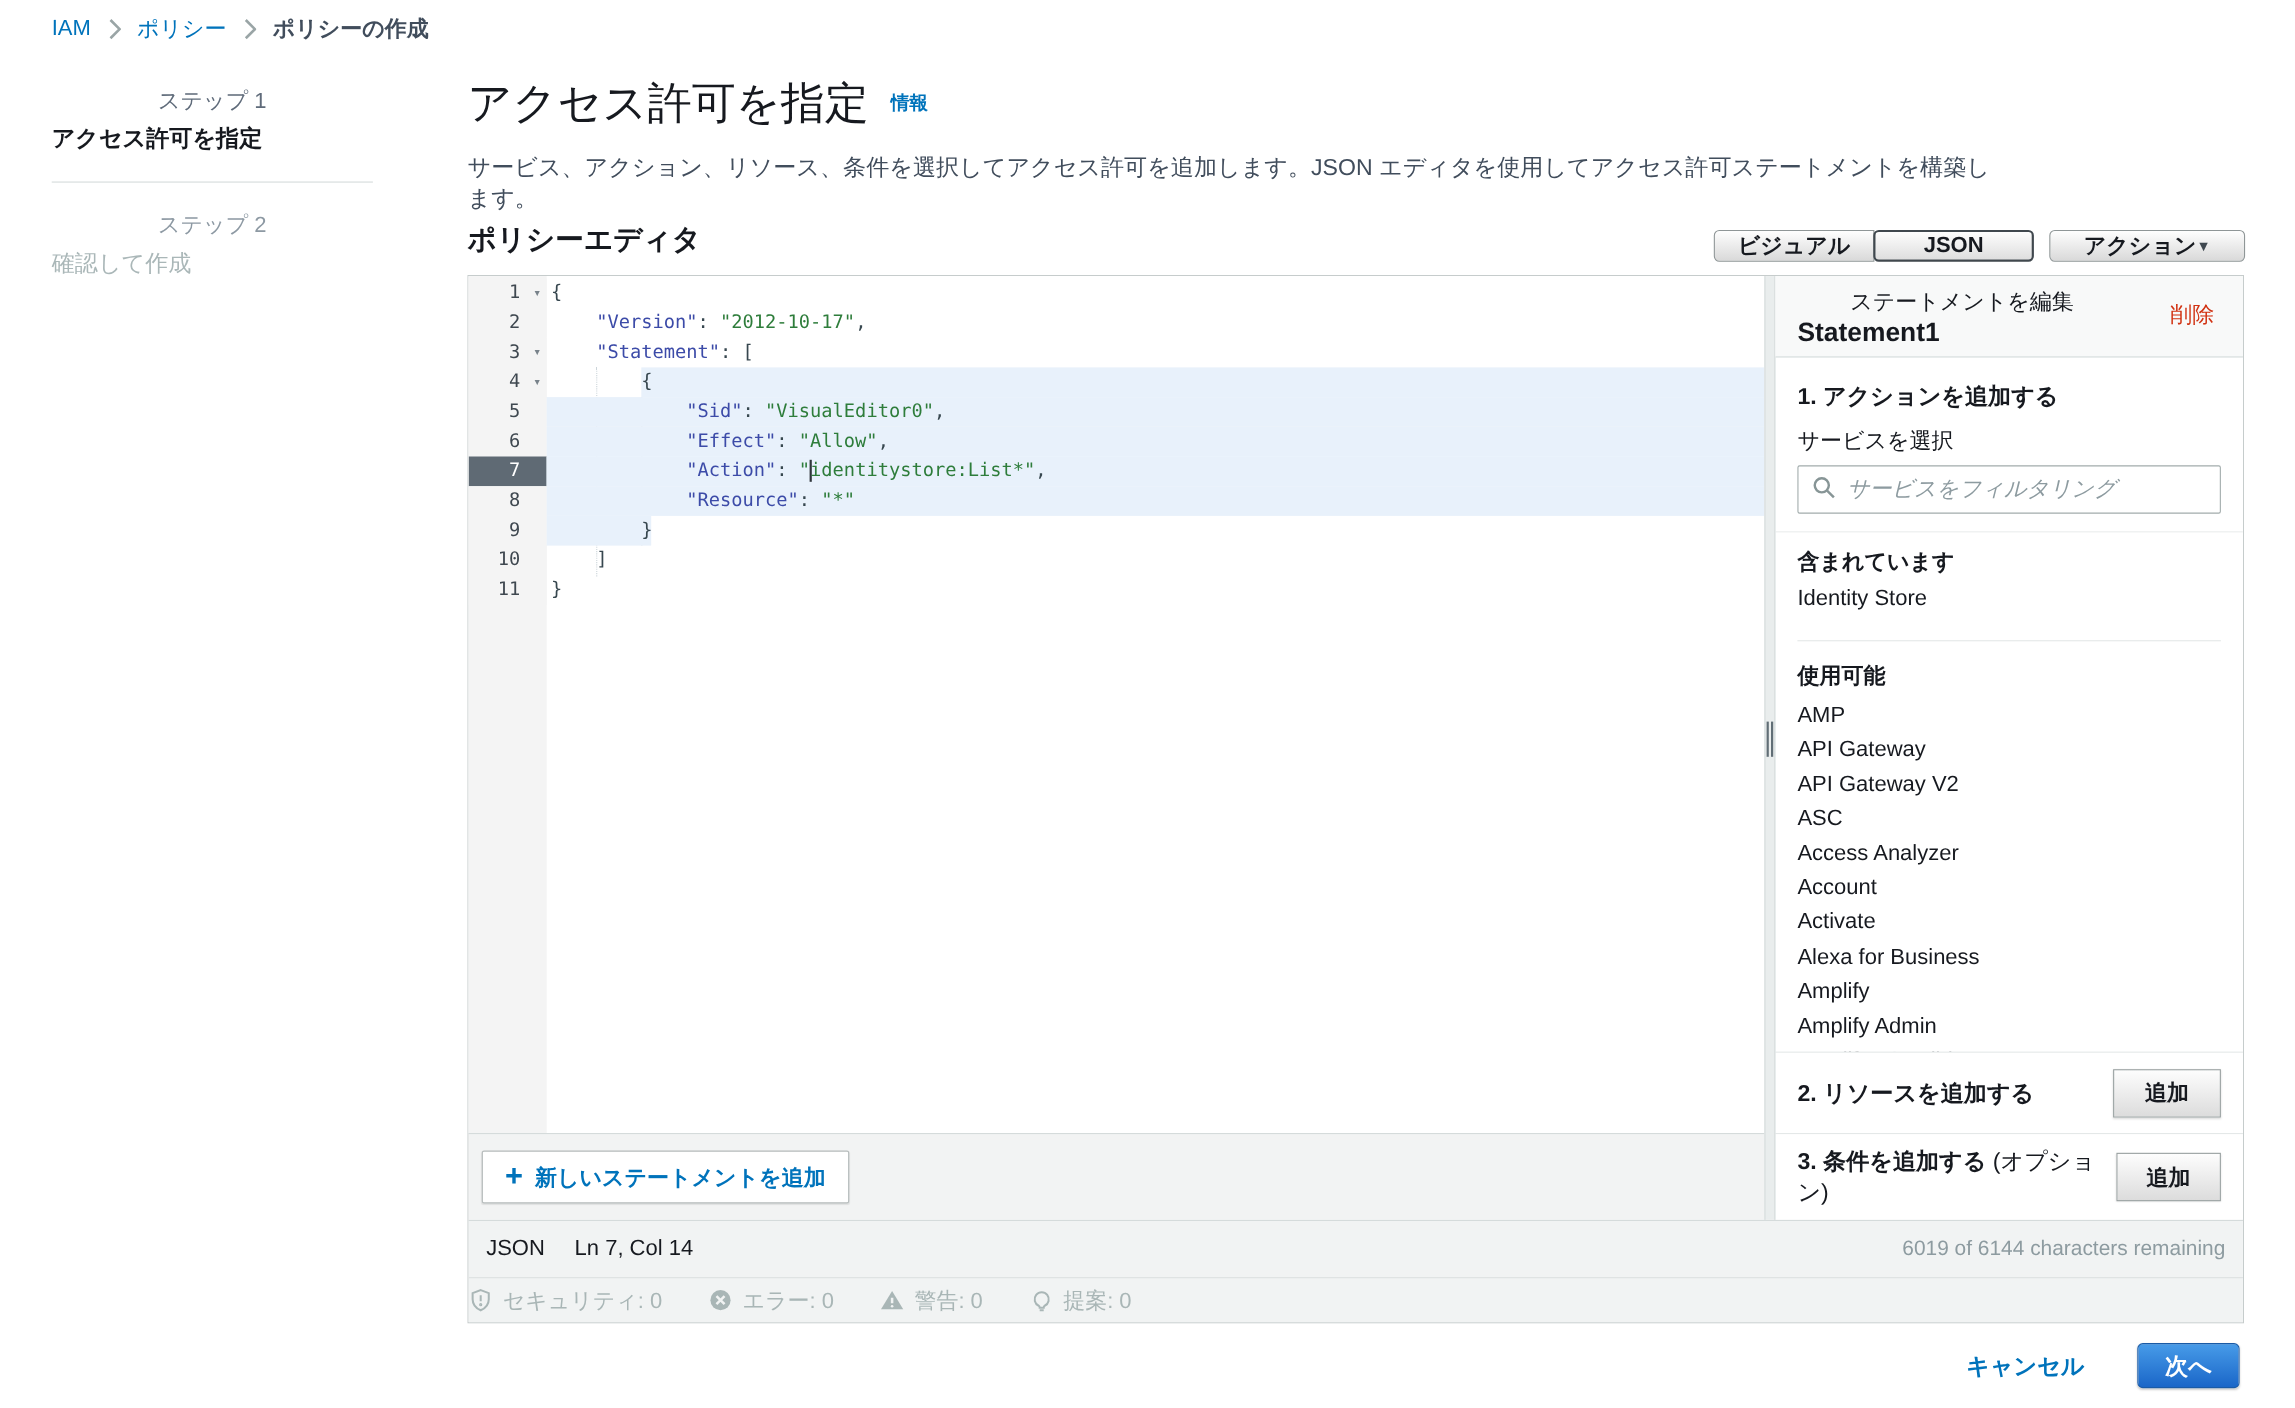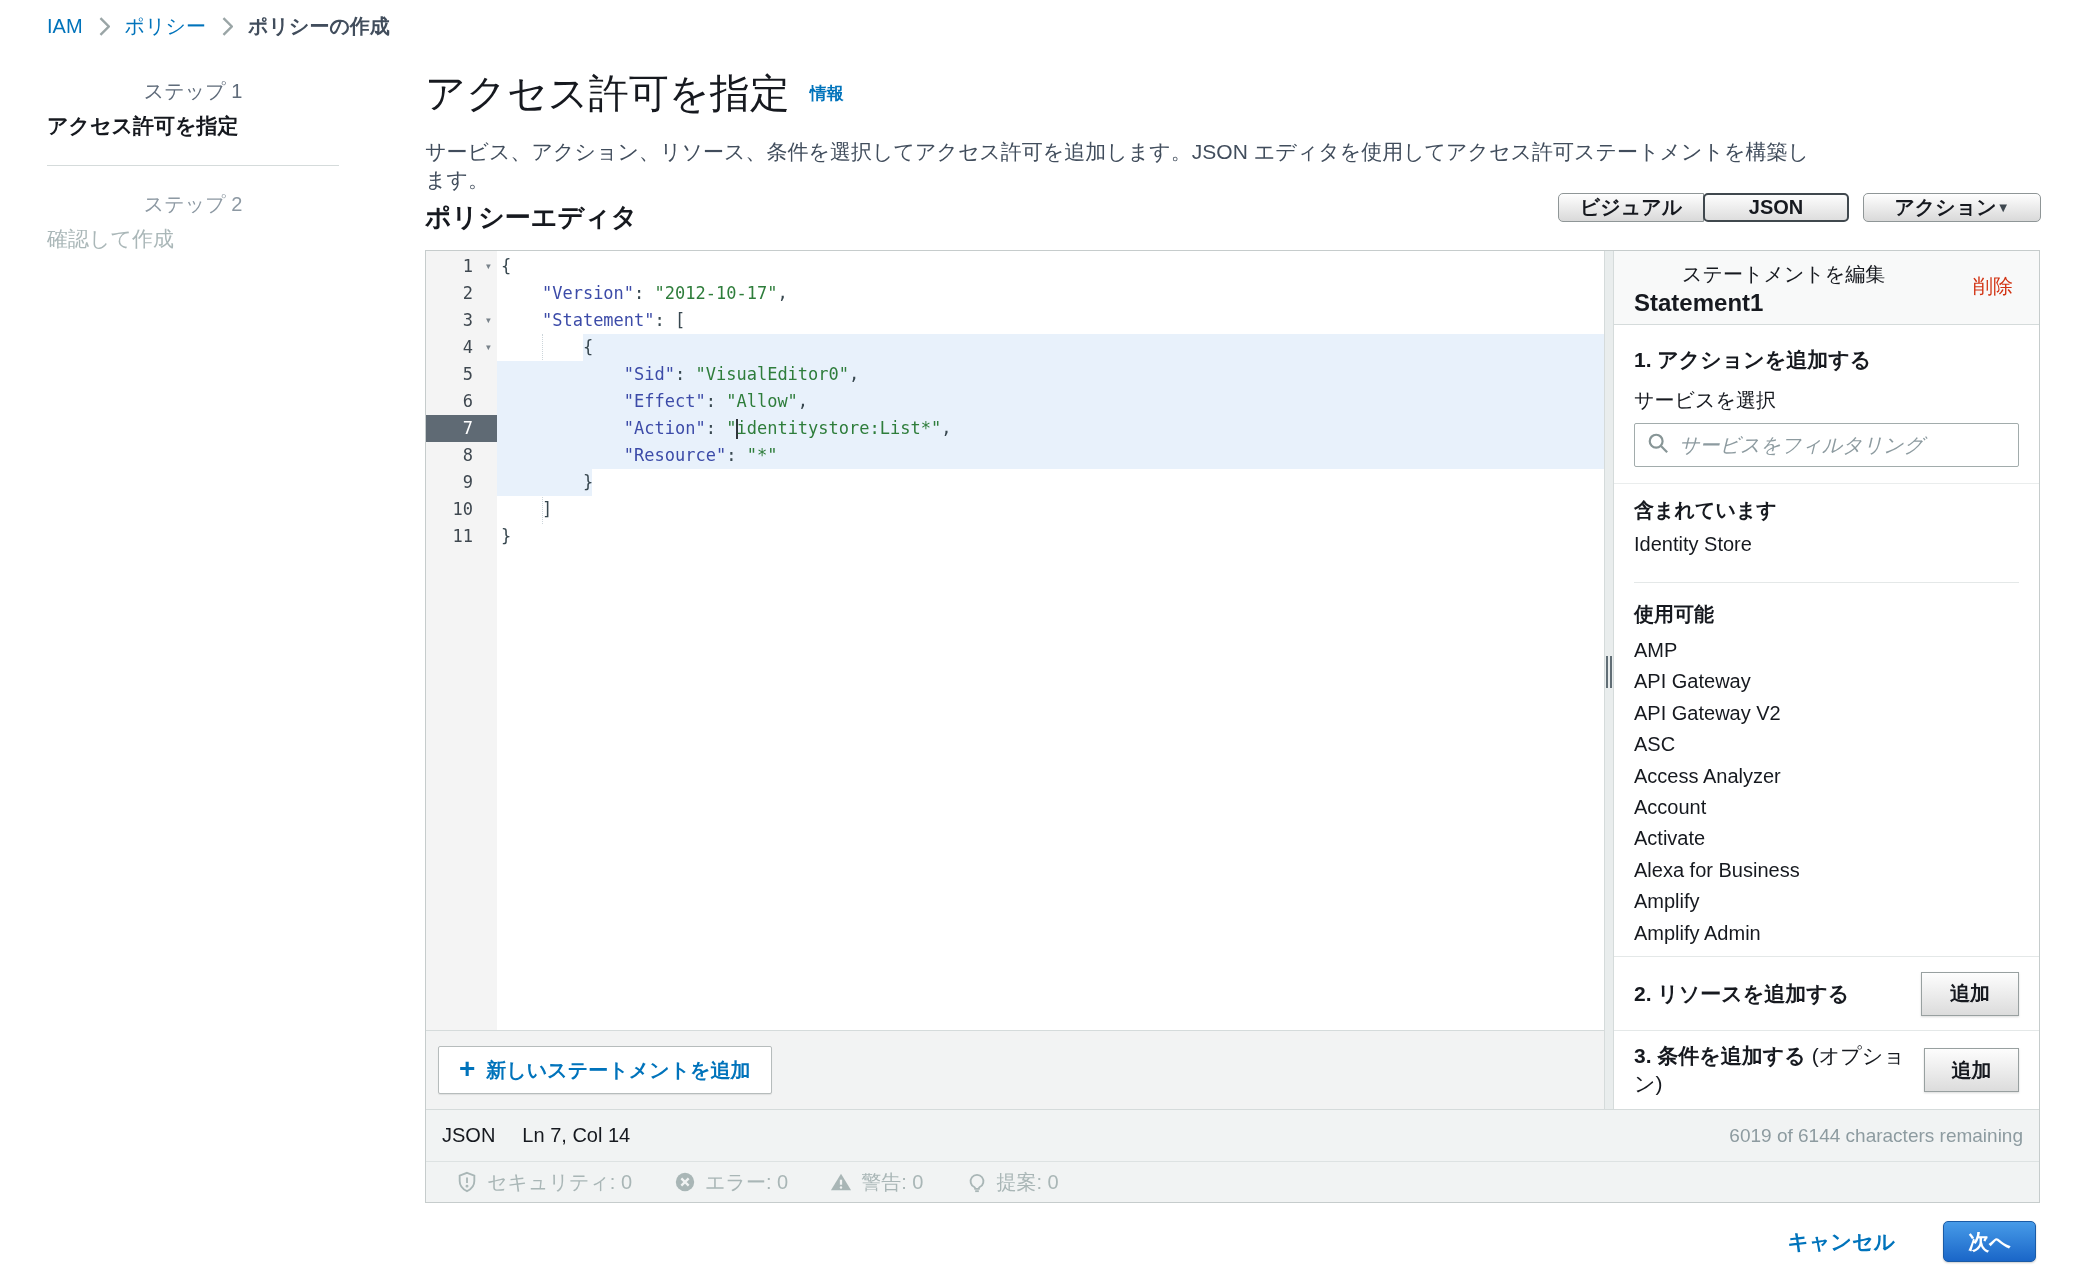--- a/index.html
+++ b/index.html
@@ -22,21 +22,21 @@
 
   
   .main-header { position:absolute; left:425px; top:66px; width:1400px; }
   .main-header h1 { display:inline; font-size:40px; font-weight:500; color:#16191f; }
   .info-link { font-size:17px; font-weight:700; color:#0073bb; margin-left:20px; vertical-align:8px; cursor:pointer; text-decoration:none; }
   .subtitle { margin-top:17px; font-size:21px; color:#414d5c; }
 
   .editor-heading { position:absolute; left:425px; top:200px; font-size:26px; font-weight:700; }
 
   
-  .toolbar { position:absolute; top:193px; left:1558px; display:flex; align-items:flex-start; height:45px; }
+  .toolbar { position:absolute; top:193px; left:1558px; display:flex; align-items:flex-end; height:45px; }
   .segmented { display:flex; }
   .tab { min-width:146px; padding:0 12px; font-size:20px; font-weight:700; color:#16191f;
          background:linear-gradient(#fefefe,#d9d9d9); border:1px solid #8f9697; cursor:pointer;
          font-family:inherit; }
   .tab.first { border-radius:5px 0 0 5px; }
   .tab.selected { border:2px solid #40484e; border-radius:5px; margin-left:-1px; position:relative; z-index:1;
          background:linear-gradient(#fdfdfd,#dedede); }
   .action-btn { margin-left:14px; min-width:178px; border:1px solid #8f9697; border-radius:5px;
          background:linear-gradient(#fefefe,#d9d9d9); font-size:20px; font-weight:700; color:#16191f;
          display:flex; align-items:center; justify-content:center; gap:0; cursor:pointer; font-family:inherit; }
@@ -113,21 +113,21 @@
   .sm-btn { width:98px; height:44px; border:1px solid #98a0a0; border-radius:0;
             background:linear-gradient(#fdfdfd,#dcdcdc); font-size:20px; font-weight:700; color:#16191f;
             cursor:pointer; box-shadow:0 1px 2px rgba(0,0,0,.15); font-family:inherit; }
 
   
   .status-bar { height:52px; flex:none; border-top:1px solid #d5dbdb; background:#f1f3f3;
                 display:flex; align-items:center; justify-content:space-between; padding:0 16px; font-size:20px; }
   .status-left { display:flex; gap:27px; color:#16191f; }
   .chars-remaining { color:#8d9ba0; font-size:19px; }
   .issues-bar { height:41px; flex:none; border-top:1px solid #dde2e2; background:#f1f3f3;
-                display:flex; align-items:center; gap:42px; padding:0 30px; color:#a9b6b6; font-size:20px; }
+                display:flex; align-items:center; gap:42px; padding:0 0; color:#a9b6b6; font-size:20px; }
   .issue { display:flex; align-items:center; gap:9px; }
   .issue svg { display:block; }
 
   
   .footer { position:absolute; top:1221px; right:50px; display:flex; align-items:center; gap:48px; }
   .cancel { color:#0073bb; font-size:21px; font-weight:700; cursor:pointer; text-decoration:none; }
   .next { width:93px; height:41px; border-radius:5px; border:1px solid #1a5ba6;
           background:linear-gradient(#479be8,#1a66c8); color:#fff; font-size:21px; font-weight:700;
           cursor:pointer; box-shadow:0 1px 2px rgba(0,0,0,.2); font-family:inherit; }
 </style>

